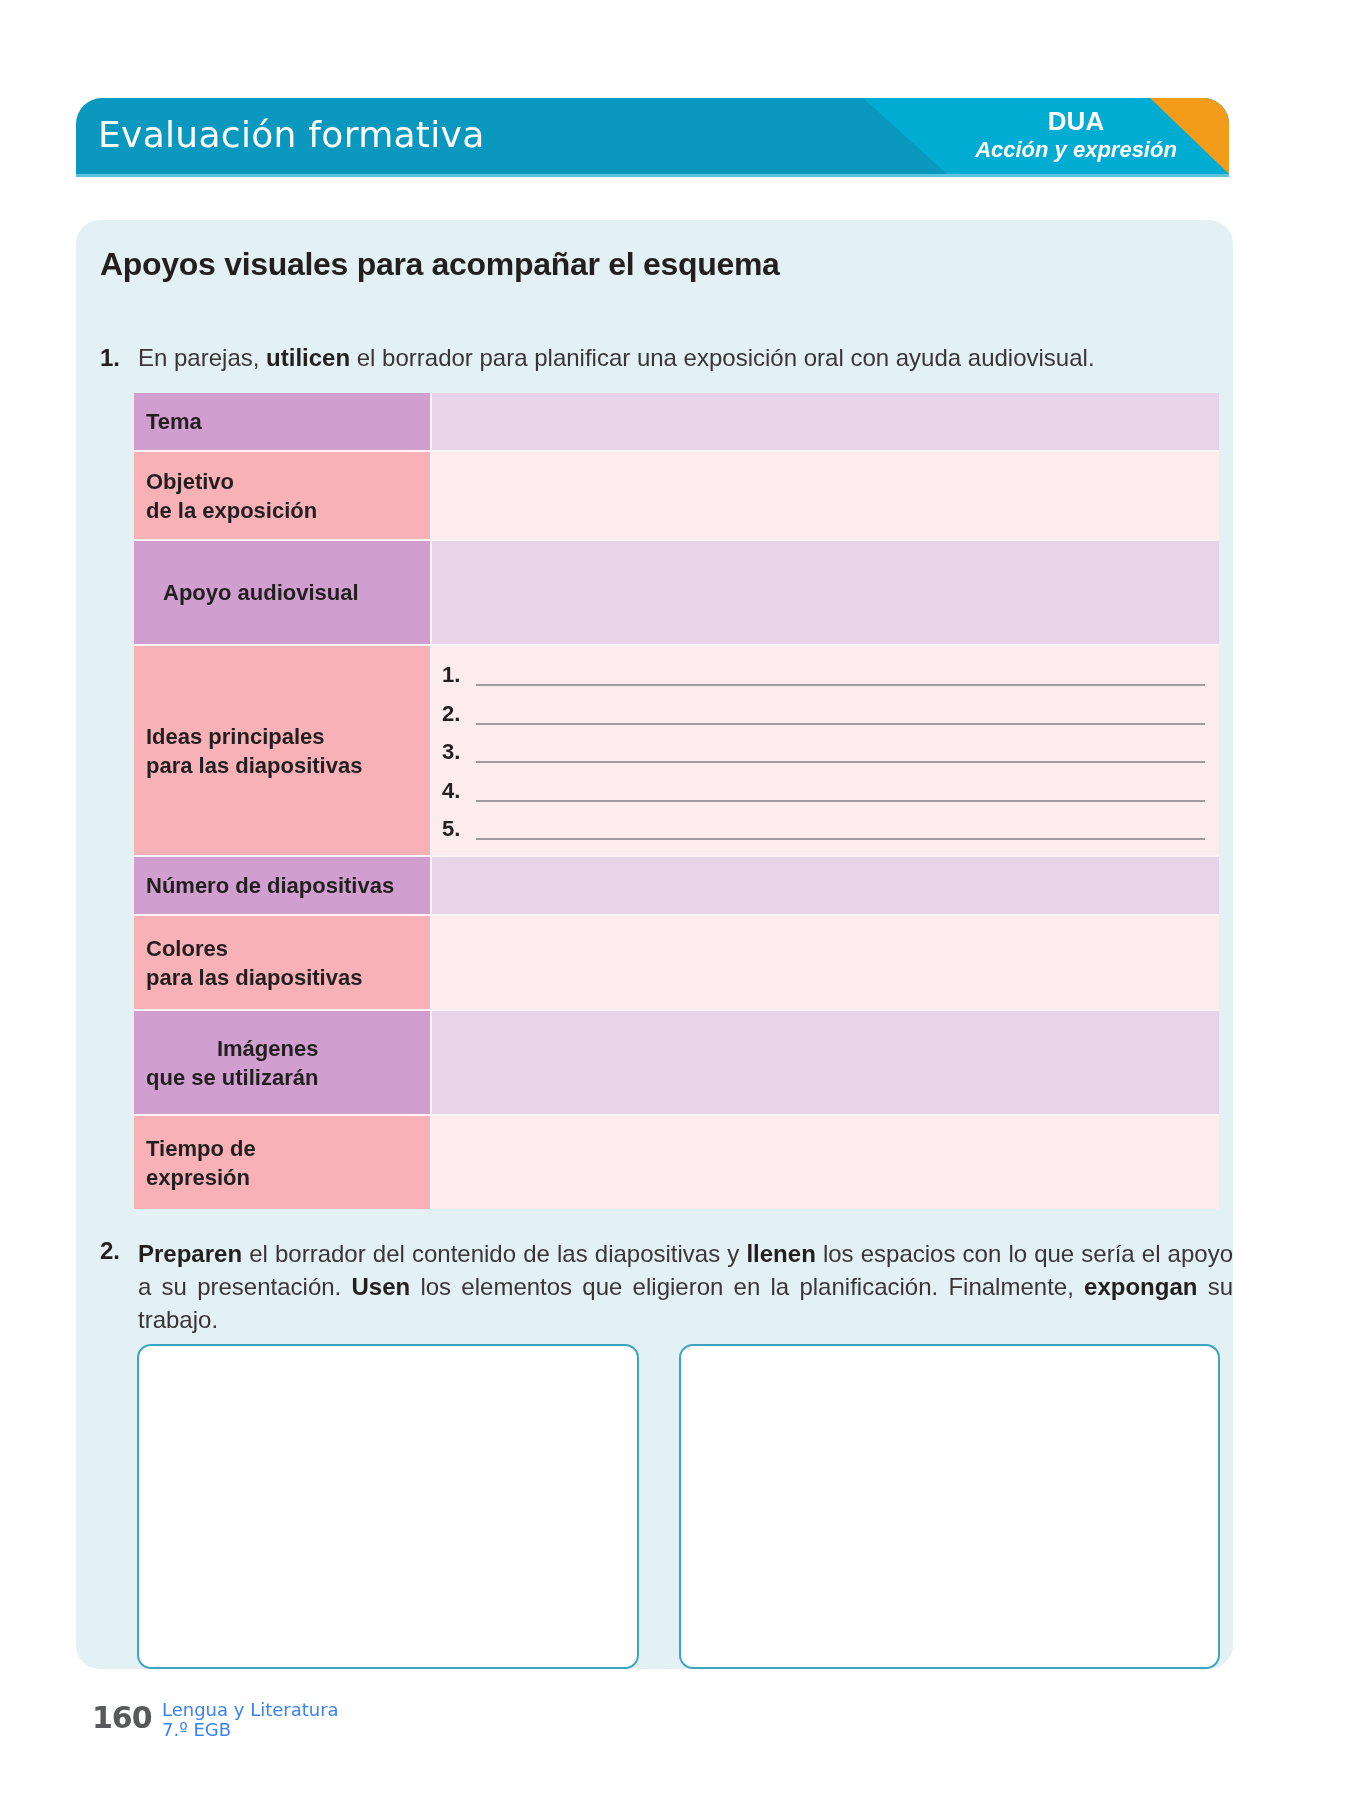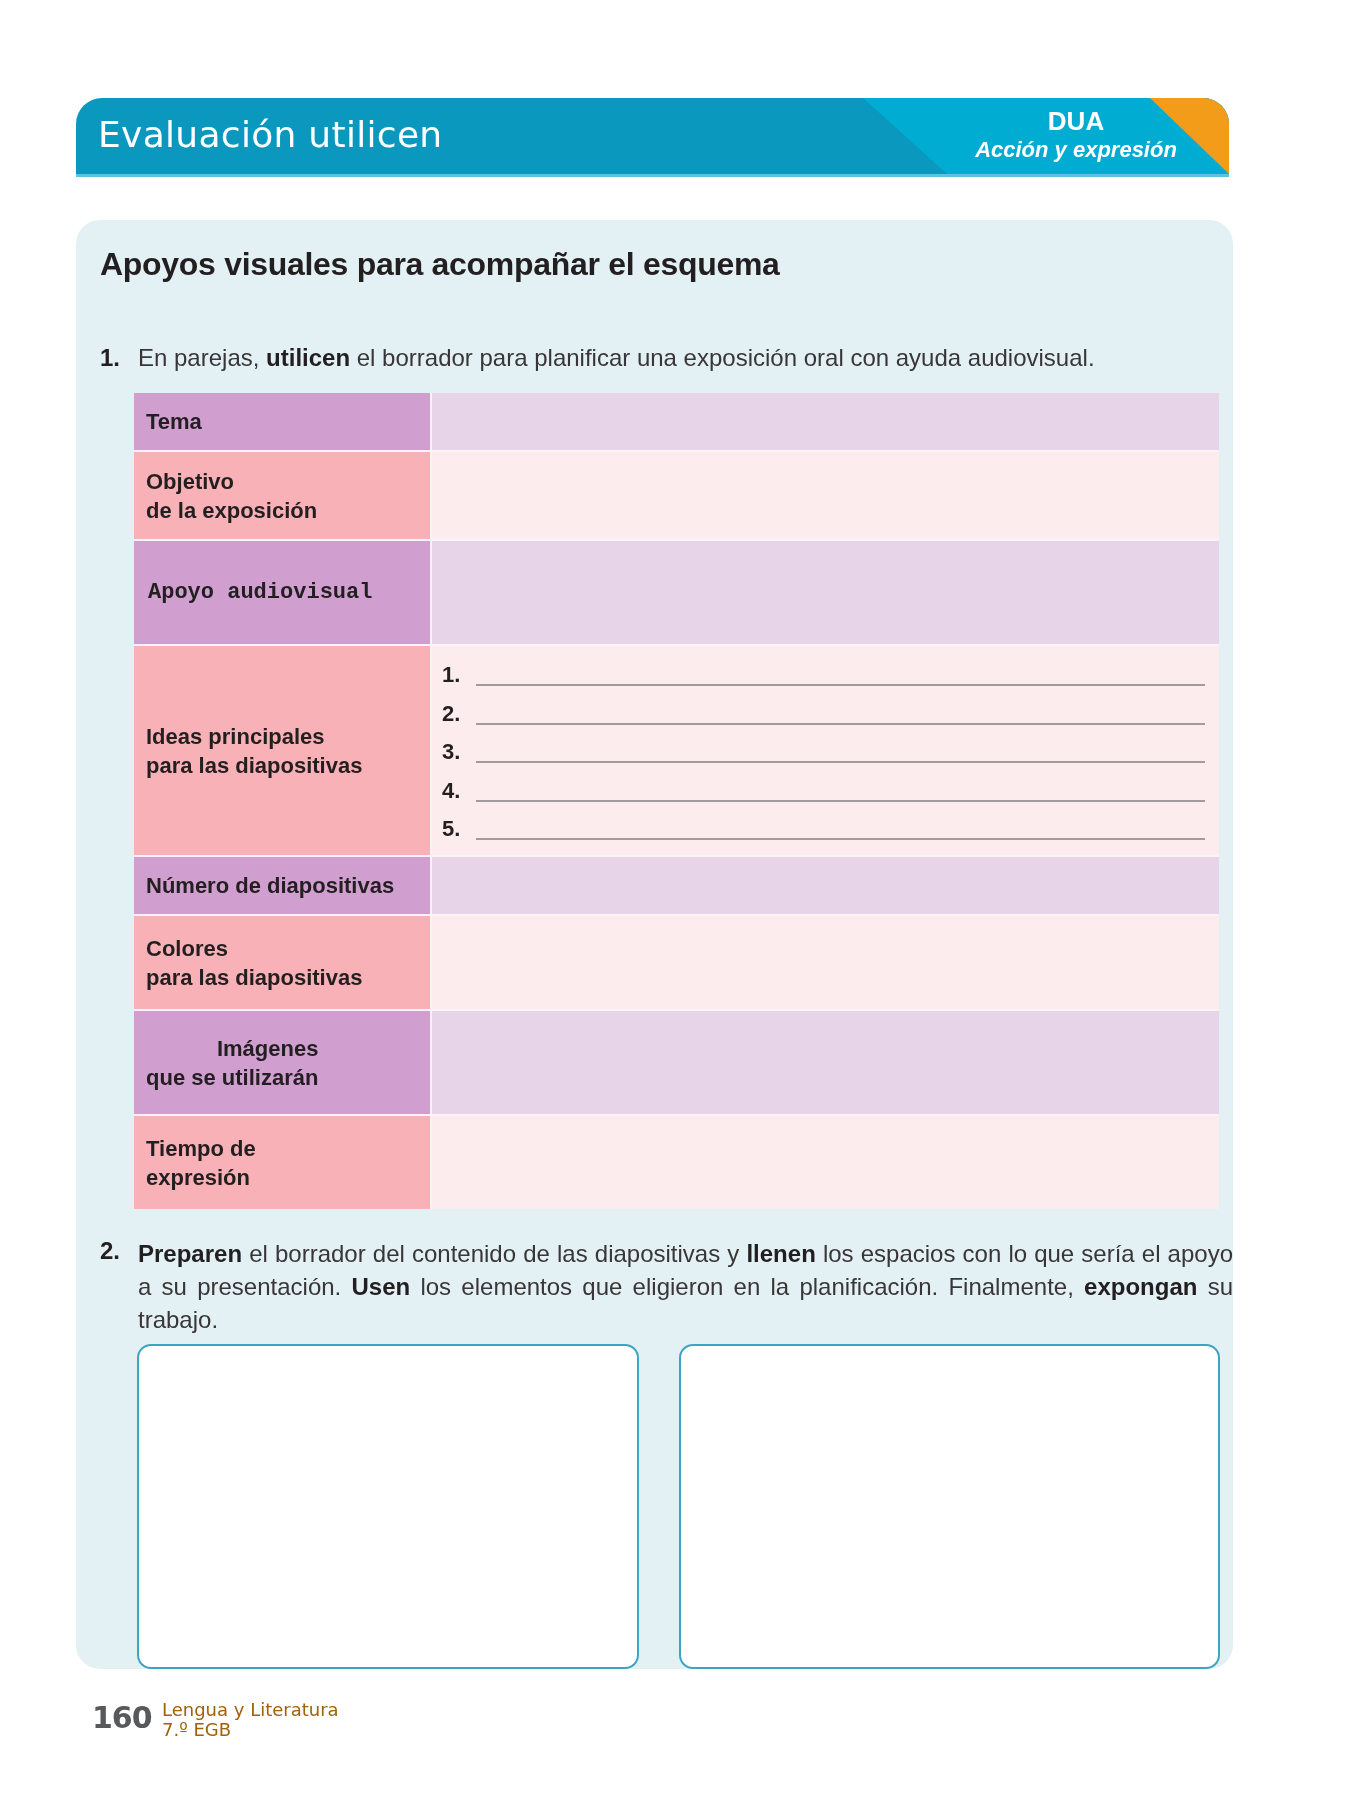--- a/index.html
+++ b/index.html
@@ -26,29 +26,29 @@
   .row .val{flex:1;position:relative;}
   .purple .lbl{background:#d09fd0;}
   .purple .val{background:#e8d4e8;}
   .pink .lbl{background:#f8b1b6;}
   .pink .val{background:#fdeced;}
   .line-item{position:absolute;left:10px;right:14px;height:30px;}
   .line-item .n{position:absolute;left:0;bottom:2px;font-family:"Liberation Sans",sans-serif;font-weight:bold;font-size:22px;}
   .line-item .blank{position:absolute;left:34px;right:0;bottom:4px;border-bottom:2px solid #a29a9c;}
   .box{position:absolute;top:1344px;height:325px;background:#ffffff;border:2px solid #3ba5c2;border-radius:14px;box-sizing:border-box;}
   .footer-num{position:absolute;left:92px;top:1700px;font-family:"DejaVu Sans",sans-serif;font-weight:bold;font-size:30px;color:#58595b;letter-spacing:-1px;}
-  .footer-sub{position:absolute;left:162px;top:1700px;font-family:"DejaVu Sans",sans-serif;font-size:18px;line-height:20px;color:#a16207;}
+  .footer-sub{position:absolute;left:162px;top:1700px;font-family:"DejaVu Sans",sans-serif;font-size:18px;line-height:20px;color:#3b82f6;}
 </style>
 </head>
 <body>
 
 <div class="banner">
   <div class="light"></div>
   <div class="orange"></div>
-  <div class="banner-title">Evaluación utilicen</div>
+  <div class="banner-title">Evaluación formativa</div>
   <div class="dua">
     <div class="t1">DUA</div>
     <div class="t2">Acción y expresión</div>
   </div>
 </div>
 
 <div class="panel"></div>
 
 <div class="section-title">Apoyos visuales para acompañar el esquema</div>
 
@@ -61,21 +61,21 @@
   <div class="row purple" style="height:59px;">
     <div class="lbl">Tema</div>
     <div class="val"></div>
   </div>
   <div class="row pink" style="height:89px;">
     <div class="lbl" style="white-space:pre-line;">Objetivo
 de la exposición</div>
     <div class="val"></div>
   </div>
   <div class="row purple" style="height:105px;">
-    <div class="lbl" style="padding-left:14px;font-family:Liberation Mono, monospace;">Apoyo audiovisual</div>
+    <div class="lbl" style="padding-left:29px;">Apoyo audiovisual</div>
     <div class="val"></div>
   </div>
   <div class="row pink" style="height:211px;">
     <div class="lbl" style="white-space:pre-line;">Ideas principales
 para las diapositivas</div>
     <div class="val">
       <div class="line-item" style="top:14px;">
           <span class="n">1.</span>
           <span class="blank"></span>
         </div>

